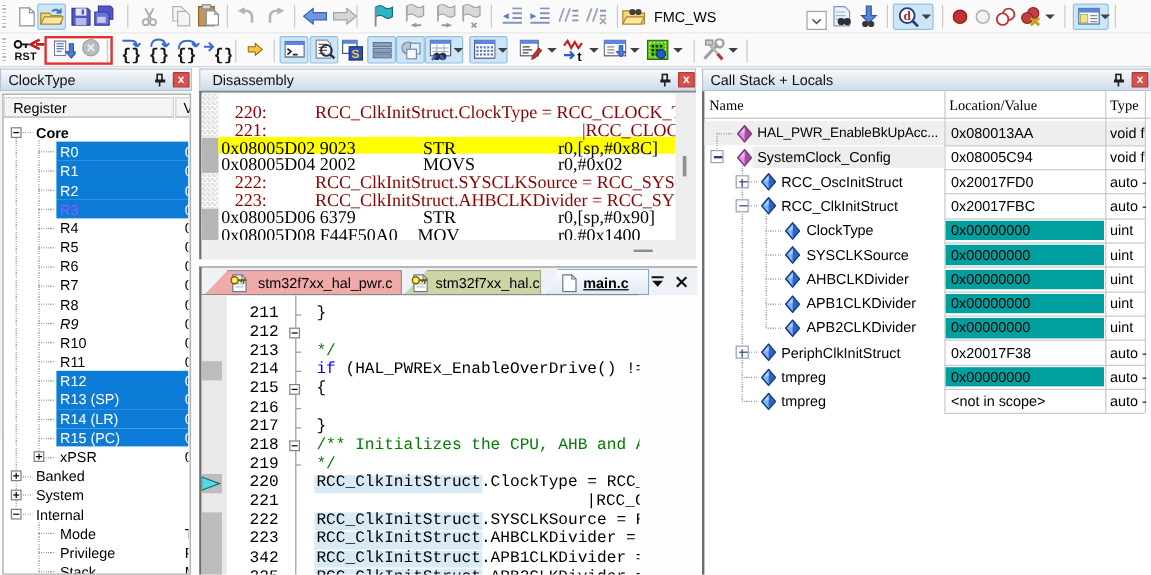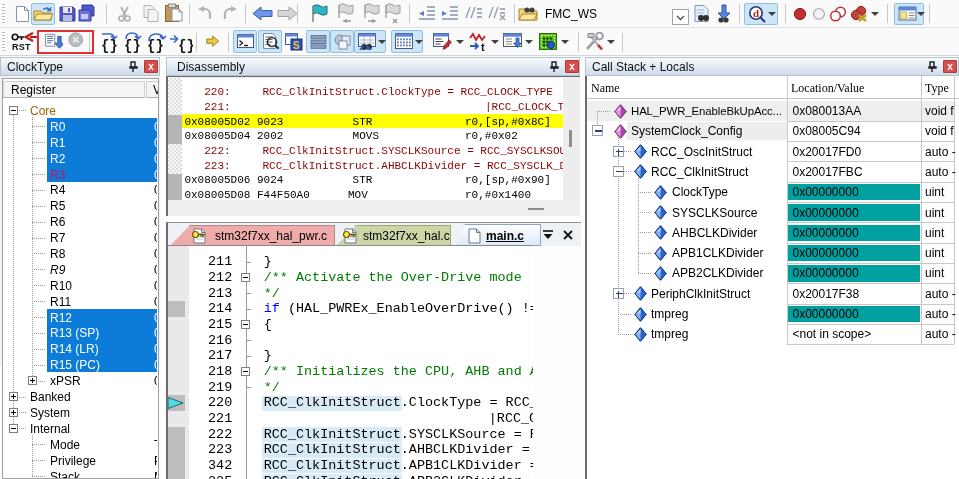--- a/index.html
+++ b/index.html
@@ -12,21 +12,21 @@
 .grip { width:3px; background:repeating-linear-gradient(#fff 0 1px,#b8b8b8 1px 2px,#fff 2px 3px); }
 .sep { width:1px; background:#c8c8c8; }
 .hl { background:#cde6f7; border:1px solid #92c0e0; border-radius:2px; }
 .ddown { width:0; height:0; border-left:4px solid transparent; border-right:4px solid transparent; border-top:4px solid #404040; }
 
 .cap { background:linear-gradient(#f7fafc,#cedbe9); border:1px solid #b5c2d2; font-size:12px; color:#101010; }
 .capx { width:14px; height:13px; background:#d6504d; border:1px solid #b03a38; border-radius:1px; color:#fff; font-size:10px; font-weight:bold; text-align:center; line-height:11px; }
 
 .vdot { width:1px; background:repeating-linear-gradient(to bottom,#9a9a9a 0 1px,transparent 1px 2px); }
 .hdot { height:1px; background:repeating-linear-gradient(to right,#9a9a9a 0 1px,transparent 1px 2px); }
-.mono13d { font-family:Liberation Mono, monospace; font-size:11px; }
+.mono13d { font-family:Liberation Serif, serif; font-size:15px; }
 .mono13d span { position:absolute; white-space:pre; }
 .mono13e { font-family:"Liberation Mono",monospace; font-size:13.45px; }
 .mono13e span { position:absolute; white-space:pre; }
 .checker { background:repeating-conic-gradient(#dedede 0% 25%,#f9f9f9 0% 50%); background-size:4px 4px; }
 </style>
 </head>
 <body>
 <div id="stage">
   <div class="abs" id="tb1">
     <div class="abs grip" style="left:2px;top:3px;height:22px;"></div>
@@ -352,36 +352,36 @@
           <span style="position:absolute;left:6px;top:1px;">V</span>
         </div>
       <div id="regtree" class="abs" style="left:0;top:19px;width:154px;height:382px;font-size:12px;overflow:hidden;">
       <div class="abs vdot" style="left:10px;top:16.85px;height:314.0px;"></div>
       <div class="abs vdot" style="left:29px;top:18.75px;height:264.40000000000003px;"></div>
       <div class="abs vdot" style="left:29px;top:336.75000000000006px;height:41.799999999999955px;"></div>
       <div class="abs hdot" style="left:10px;top:12.35px;width:14px;"></div>
       <div class="abs" style="left:6px;top:7.8px;width:9px;height:9px;background:#fff;border:1px solid #808080;">
             <div class="abs" style="left:1px;top:3px;width:5px;height:1px;background:#000;"></div>
           </div>
-      <span class="abs" style="left:27px;top:5.8px;color:#a16207;font-weight:normal;">Core</span>
+      <span class="abs" style="left:27px;top:5.8px;color:#000000;font-weight:bold;">Core</span>
       <div class="abs" style="left:44px;top:20.1px;width:110px;height:15.9px;background:#0c7cd8;"></div>
       <div class="abs hdot" style="left:29px;top:28.25px;width:14px;"></div>
       <span class="abs" style="left:47px;top:21.8px;color:#fff;">R0</span>
       <span class="abs" style="left:151px;top:21.8px;color:#fff;">0</span>
       <div class="abs" style="left:44px;top:36.0px;width:110px;height:15.9px;background:#0c7cd8;"></div>
       <div class="abs hdot" style="left:29px;top:44.15px;width:14px;"></div>
       <span class="abs" style="left:47px;top:37.6px;color:#fff;">R1</span>
       <span class="abs" style="left:151px;top:37.6px;color:#fff;">0</span>
       <div class="abs" style="left:44px;top:52.0px;width:110px;height:15.9px;background:#0c7cd8;"></div>
       <div class="abs hdot" style="left:29px;top:60.050000000000004px;width:14px;"></div>
       <span class="abs" style="left:47px;top:53.6px;color:#fff;">R2</span>
       <span class="abs" style="left:151px;top:53.6px;color:#fff;">0</span>
       <div class="abs" style="left:44px;top:67.9px;width:110px;height:15.9px;background:#0c7cd8;"></div>
       <div class="abs hdot" style="left:29px;top:75.95px;width:14px;"></div>
-      <span class="abs" style="left:47px;top:69.5px;color:#be185d;">R3</span>
+      <span class="abs" style="left:47px;top:69.5px;color:#8b5cf6;">R3</span>
       <span class="abs" style="left:151px;top:69.5px;color:#fff;">0</span>
       <div class="abs hdot" style="left:29px;top:91.85px;width:14px;"></div>
       <span class="abs" style="left:47px;top:85.3px;color:#000;">R4</span>
       <span class="abs" style="left:151px;top:85.3px;color:#000;">0</span>
       <div class="abs hdot" style="left:29px;top:107.75px;width:14px;"></div>
       <span class="abs" style="left:47px;top:101.2px;color:#000;">R5</span>
       <span class="abs" style="left:151px;top:101.2px;color:#000;">0</span>
       <div class="abs hdot" style="left:29px;top:123.64999999999999px;width:14px;"></div>
       <span class="abs" style="left:47px;top:117.1px;color:#000;">R6</span>
       <span class="abs" style="left:151px;top:117.1px;color:#000;">0</span>
@@ -476,21 +476,21 @@
       <span style="left:16.4px;top:37.5px;color:#000;">0x08005D02 9023</span>
       <span style="left:184.6px;top:37.5px;color:#000;">STR</span>
       <span style="left:297px;top:37.5px;color:#000;">r0,[sp,#0x8C]</span>
       <span style="left:16.4px;top:52.2px;color:#000;">0x08005D04 2002</span>
       <span style="left:184.6px;top:52.2px;color:#000;">MOVS</span>
       <span style="left:297px;top:52.2px;color:#000;">r0,#0x02</span>
       <span style="left:16.4px;top:66.9px;color:#8b0000;">   222:</span>
       <span style="left:94.5px;top:66.9px;color:#8b0000;">RCC_ClkInitStruct.SYSCLKSource = RCC_SYSCLKSOURCE</span>
       <span style="left:16.4px;top:81.7px;color:#8b0000;">   223:</span>
       <span style="left:94.5px;top:81.7px;color:#8b0000;">RCC_ClkInitStruct.AHBCLKDivider = RCC_SYSCLK_DIV1</span>
-      <span style="left:16.4px;top:96.4px;color:#000;">0x08005D06 9024</span>
+      <span style="left:16.4px;top:96.4px;color:#000;">0x08005D06 6379</span>
       <span style="left:184.6px;top:96.4px;color:#000;">STR</span>
       <span style="left:297px;top:96.4px;color:#000;">r0,[sp,#0x90]</span>
       <span style="left:16.4px;top:111.1px;color:#000;">0x08005D08 F44F50A0</span>
       <span style="left:180px;top:111.1px;color:#000;">MOV</span>
       <span style="left:297px;top:111.1px;color:#000;">r0,#0x1400</span>
       </div>
     </div>
 
     <div class="abs" style="left:394.5px;top:1px;width:16.5px;height:122px;background:#ededed;"></div>
     <div class="abs" style="left:401px;top:53px;width:3px;height:17px;background:#8f8f8f;"></div>
@@ -584,21 +584,20 @@
       <div class="abs" style="left:78px;top:109.7px;width:5px;height:1px;background:#9a9a9a;"></div>
       <div class="abs" style="left:78px;top:141.1px;width:5px;height:1px;background:#9a9a9a;"></div>
     </div>
     <div id="ecode" class="abs mono13e" style="left:0px;top:0;width:397px;height:234px;overflow:hidden;">
       <div style="position:absolute;left:93.5px;top:149.9px;width:140px;height:14.8px;background:#d9eaf7;"></div>
       <div style="position:absolute;left:93.5px;top:181.3px;width:140px;height:14.8px;background:#d9eaf7;"></div>
       <div style="position:absolute;left:93.5px;top:196.9px;width:140px;height:14.8px;background:#d9eaf7;"></div>
       <div style="position:absolute;left:93.5px;top:212.6px;width:140px;height:14.8px;background:#d9eaf7;"></div>
       <div style="position:absolute;left:93.5px;top:228.3px;width:140px;height:14.8px;background:#d9eaf7;"></div>
       <span style="left:95.7px;top:8.4px;color:#000;">}</span>
-      <span style="left:95.7px;top:24.1px;color:#007d00;">/** Activate the Over-Drive mode</span>
       <span style="left:95.7px;top:39.7px;color:#007d00;">*/</span>
       <span style="left:95.7px;top:55.4px;color:#0000ff;">if</span>
       <span style="left:95.7px;top:55.4px;color:#000;">   (HAL_PWREx_EnableOverDrive() != HAL_OK)</span>
       <span style="left:95.7px;top:71.1px;color:#000;">{</span>
       <span style="left:95.7px;top:102.4px;color:#000;">}</span>
       <span style="left:95.7px;top:118.1px;color:#007d00;">/** Initializes the CPU, AHB and APB busses clocks</span>
       <span style="left:95.7px;top:133.8px;color:#007d00;">*/</span>
       <span style="left:95.7px;top:149.4px;color:#000;">RCC_ClkInitStruct.ClockType = RCC_CLOCK_TYPE_HCLK</span>
       <span style="left:320.8px;top:165.1px;color:#000;">|RCC_CLOCK_TYPE_SYSCLK</span>
       <span style="left:95.7px;top:180.8px;color:#000;">RCC_ClkInitStruct.SYSCLKSource = RCC_SYSCLKSOURCE_PLL</span>

